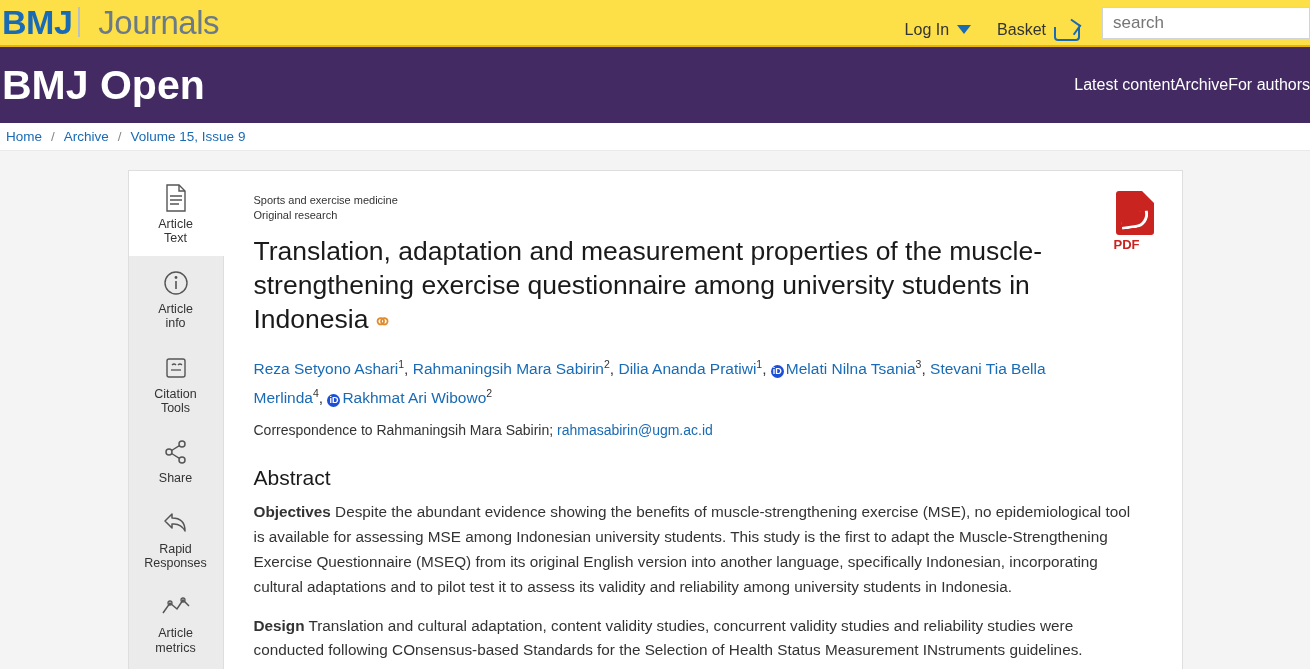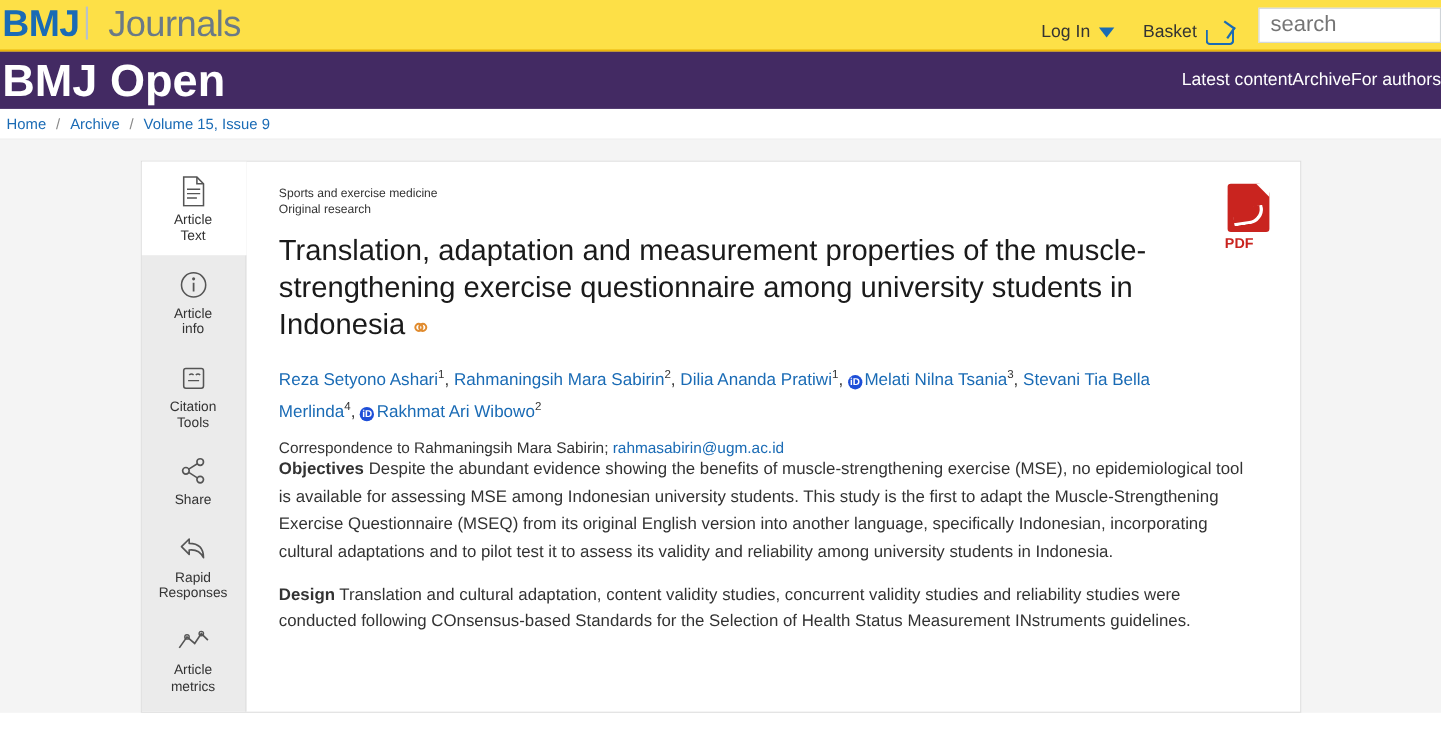--- a/index.html
+++ b/index.html
@@ -72,33 +72,33 @@
   }
   .basket-icon::after {
     content: "";
     position: absolute; left: 13px; top: 0px;
     width: 10px; height: 10px;
     border-right: 2px solid #1a6bb5;
     border-top: 2px solid #1a6bb5;
     transform: rotate(35deg);
   }
   .search-box {
-    width: 166px;
+    width: 208px;
     height: 32px;
     border: 1px solid #cfd4d8;
     background: #fff;
-    font-size: 20px;
+    font-size: 17px;
     color: #888;
     padding: 0 10px;
     outline: none;
   }
 
   
   .banner {
-    height: 52px;
+    height: 76px;
     background: #432a63;
     display: flex;
     align-items: center;
     color: #fff;
     position: relative;
   }
   .banner-title {
     font-size: 41px;
     font-weight: bold;
     padding-left: 2px;
@@ -419,20 +419,21 @@
         <span class="orcid">iD</span><a>Melati Nilna Tsania</a><sup>3</sup>,
         <a>Stevani Tia Bella Merlinda</a><sup>4</sup>,
         <span class="orcid">iD</span><a>Rakhmat Ari Wibowo</a><sup>2</sup>
       </div>
 
       <div class="correspondence">
         <span>Correspondence to Rahmaningsih Mara Sabirin;</span>
         <a>rahmasabirin@ugm.ac.id</a>
       </div>
 
+      <h2 class="abstract-h">Abstract</h2>
 
       <p class="abs-p">
         <b>Objectives</b><span> Despite the abundant evidence showing the benefits of muscle-strengthening exercise (MSE), no epidemiological tool is available for assessing MSE among Indonesian university students. This study is the first to adapt the Muscle-Strengthening Exercise Questionnaire (MSEQ) from its original English version into another language, specifically Indonesian, incorporating cultural adaptations and to pilot test it to assess its validity and reliability among university students in Indonesia.</span>
       </p>
 
       <p class="abs-p">
         <b>Design</b><span> Translation and cultural adaptation, content validity studies, concurrent validity studies and reliability studies were conducted following COnsensus-based Standards for the Selection of Health Status Measurement INstruments guidelines.</span>
       </p>
 
     </div>

